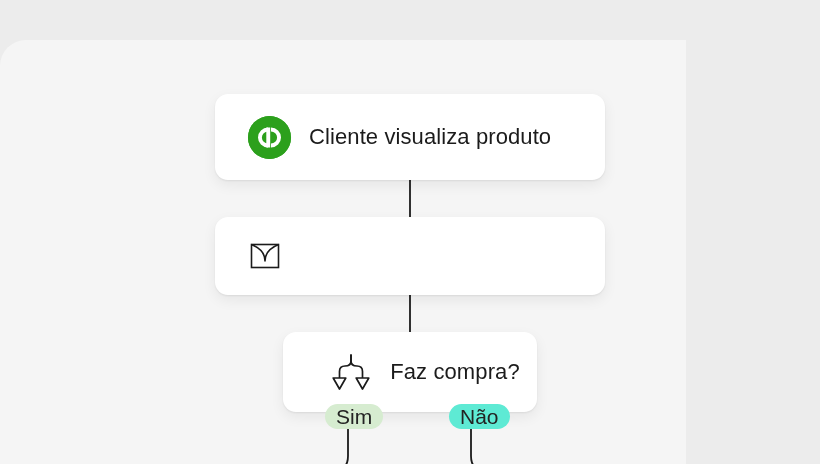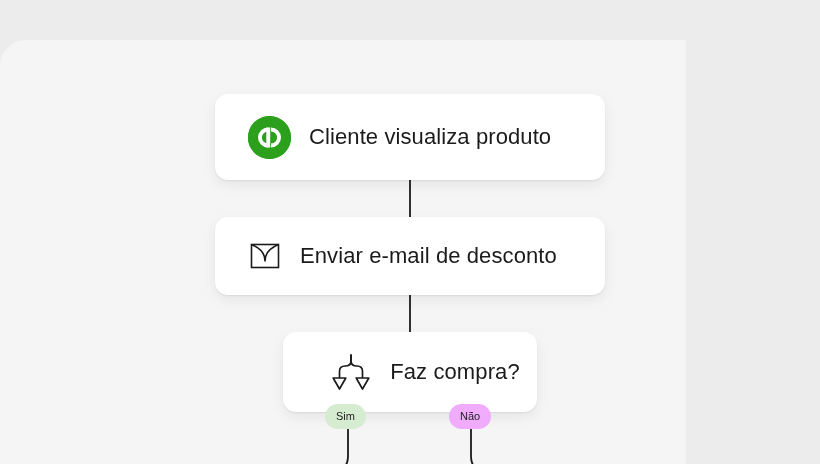--- a/index.html
+++ b/index.html
@@ -102,35 +102,35 @@
 
   
   .badge {
     position: absolute;
     height: 25px;
     padding: 8px 11px;
     border-radius: 13px;
     display: flex;
     align-items: center;
     justify-content: center;
-    font-size: 11px;
+    font-size: 21px;
     line-height: 1;
     color: #232323;
     box-sizing: border-box;
     z-index: 5;
   }
   #badge-yes {
     left: 325px;
     top: 364px;
     background: #d6ecd0;
   }
   #badge-no {
     left: 449px;
     top: 364px;
-    background: #f0abfc;
+    background: #5eead4;
   }
 </style>
 </head>
 <body>
 
 <div id="stage">
   <div id="canvas">
 
     <svg id="edges" viewBox="0 0 820 464">
 
@@ -160,21 +160,20 @@
       <span class="node-label">Cliente visualiza produto</span>
     </div>
 
     <div class="node" id="node-email">
       <span class="node-icon">
         <svg width="34" height="34" viewBox="0 0 34 34" aria-hidden="true">
           <rect x="3.5" y="5.5" width="27" height="23" fill="#ffffff" stroke="#1b1b1b" stroke-width="1.6"></rect>
           <path d="M3.5 5.5 Q17 11 17 22 Q17 11 30.5 5.5" fill="none" stroke="#1b1b1b" stroke-width="1.6" stroke-linejoin="round"></path>
         </svg>
       </span>
-      <span class="node-label">Enviar e-mail de desconto</span>
     </div>
 
     <div class="node" id="node-decision">
       <span class="node-icon">
         <svg width="42" height="42" viewBox="0 0 42 42" aria-hidden="true">
           <path d="M21 4 L21 10 Q21 15 15 15 Q9.5 15 9.5 20.5 L9.5 27" fill="none" stroke="#1b1b1b" stroke-width="1.7" stroke-linecap="round"></path>
           <path d="M21 4 L21 10 Q21 15 27 15 Q32.5 15 32.5 20.5 L32.5 27" fill="none" stroke="#1b1b1b" stroke-width="1.7" stroke-linecap="round"></path>
           <path d="M3.2 27 L15.8 27 L9.5 38 Z" fill="#ffffff" stroke="#1b1b1b" stroke-width="1.7" stroke-linejoin="round"></path>
           <path d="M26.2 27 L38.8 27 L32.5 38 Z" fill="#ffffff" stroke="#1b1b1b" stroke-width="1.7" stroke-linejoin="round"></path>
         </svg>

